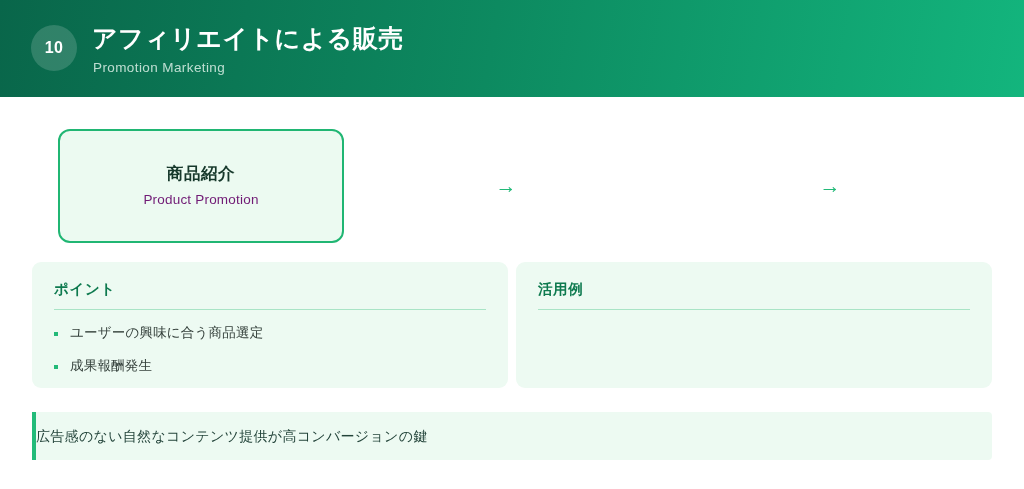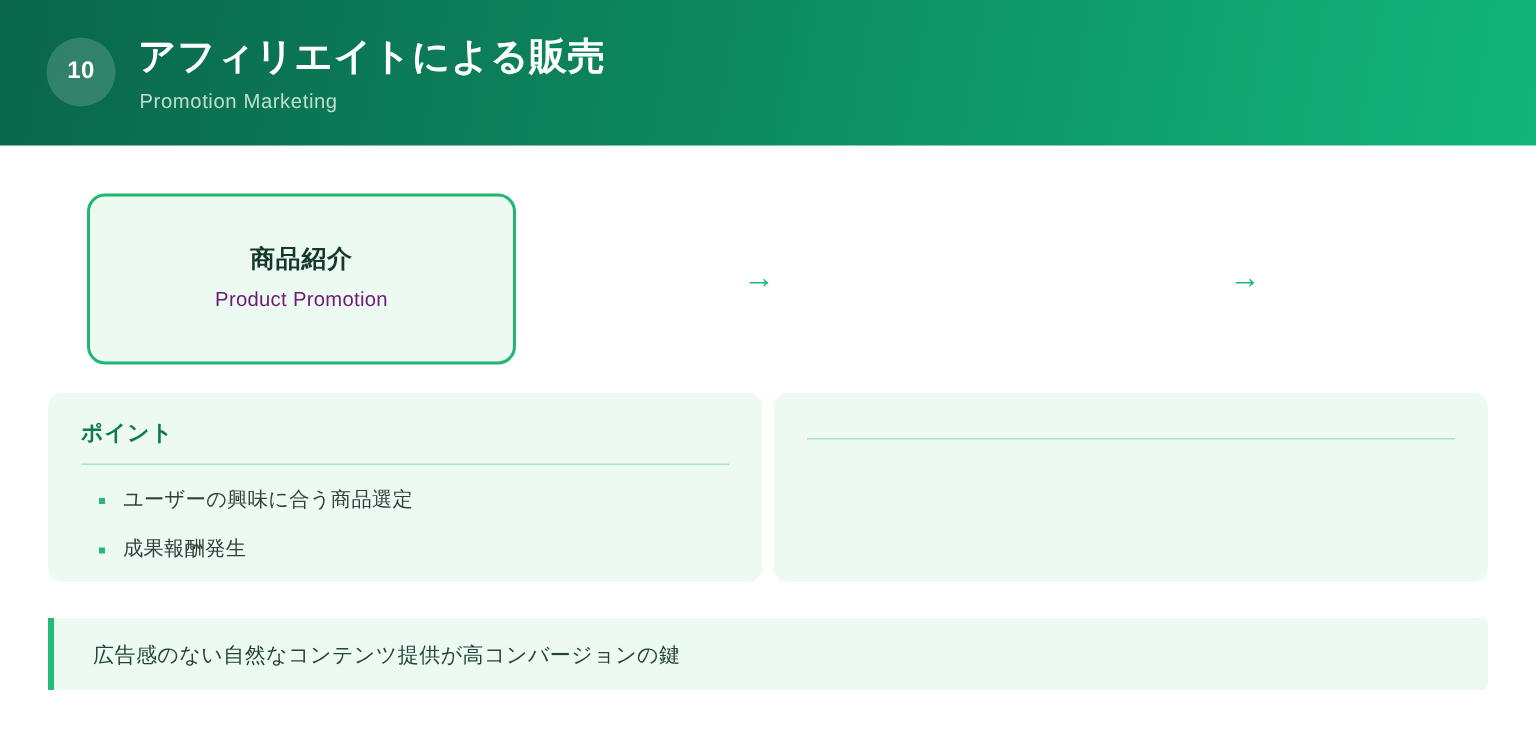--- a/index.html
+++ b/index.html
@@ -148,21 +148,21 @@
     font-weight: bold;
     letter-spacing: 0.6px;
     line-height: 1.2;
   }
   .panel-rule {
     margin-top: 11px;
     height: 1px;
     background: #a9e4c6;
   }
   .panel-list {
-    margin: 12px;
+    margin: 0;
     padding: 0;
     list-style: none;
   }
   .panel-item {
     display: flex;
     align-items: flex-start;
     margin-top: 14px;
   }
   .bullet {
     flex: 0 0 auto;
@@ -191,21 +191,20 @@
     border-left: 4px solid #22bb79;
     border-radius: 0 4px 4px 0;
     display: flex;
     align-items: center;
   }
   .callout-text {
     color: #23443a;
     font-size: 14px;
     letter-spacing: 0.3px;
     line-height: 1.3;
-    padding-left: 26px;
   }
 </style>
 </head>
 <body>
 
 <div class="slide">
 
   <div class="header">
     <div class="badge">
       <span class="badge-num">10</span>
@@ -240,20 +239,21 @@
           <span class="panel-item-text">ユーザーの興味に合う商品選定</span>
         </li>
         <li class="panel-item">
           <span class="bullet"></span>
           <span class="panel-item-text">成果報酬発生</span>
         </li>
       </ul>
     </div>
 
     <div class="panel">
+      <div class="panel-title">活用例</div>
       <div class="panel-rule"></div>
     </div>
 
   </div>
 
   <div class="callout">
     <span class="callout-text">広告感のない自然なコンテンツ提供が高コンバージョンの鍵</span>
   </div>
 
 </div>

